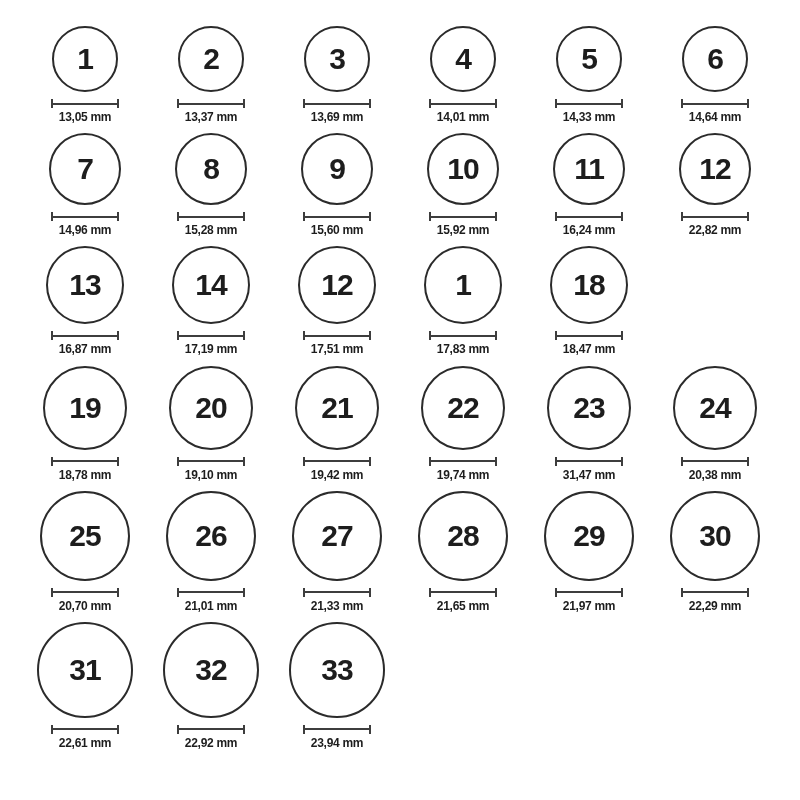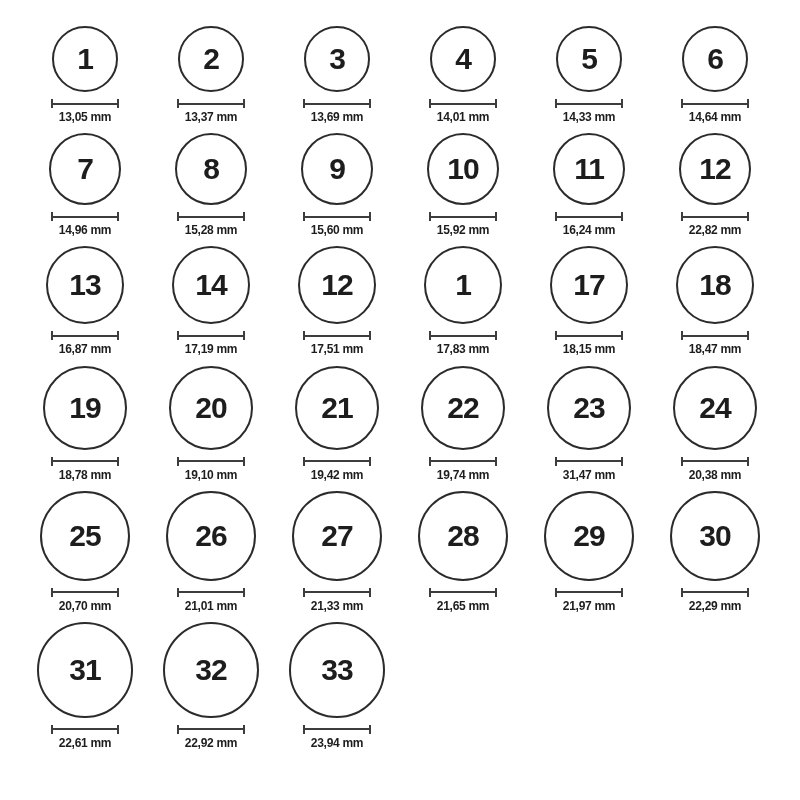--- a/index.html
+++ b/index.html
@@ -206,31 +206,20 @@
         </div>
         <div class="dim">
           <i class="t l"></i>
           <i class="bar"></i>
           <i class="t r"></i>
         </div>
         <div class="mm">17,83 mm</div>
       </div>
     <div class="cell">
         <div class="circle">
-          <span class="num">17</span>
-        </div>
-        <div class="dim">
-          <i class="t l"></i>
-          <i class="bar"></i>
-          <i class="t r"></i>
-        </div>
-        <div class="mm">18,15 mm</div>
-      </div>
-    <div class="cell">
-        <div class="circle">
           <span class="num">18</span>
         </div>
         <div class="dim">
           <i class="t l"></i>
           <i class="bar"></i>
           <i class="t r"></i>
         </div>
         <div class="mm">18,47 mm</div>
       </div>
   </div>

